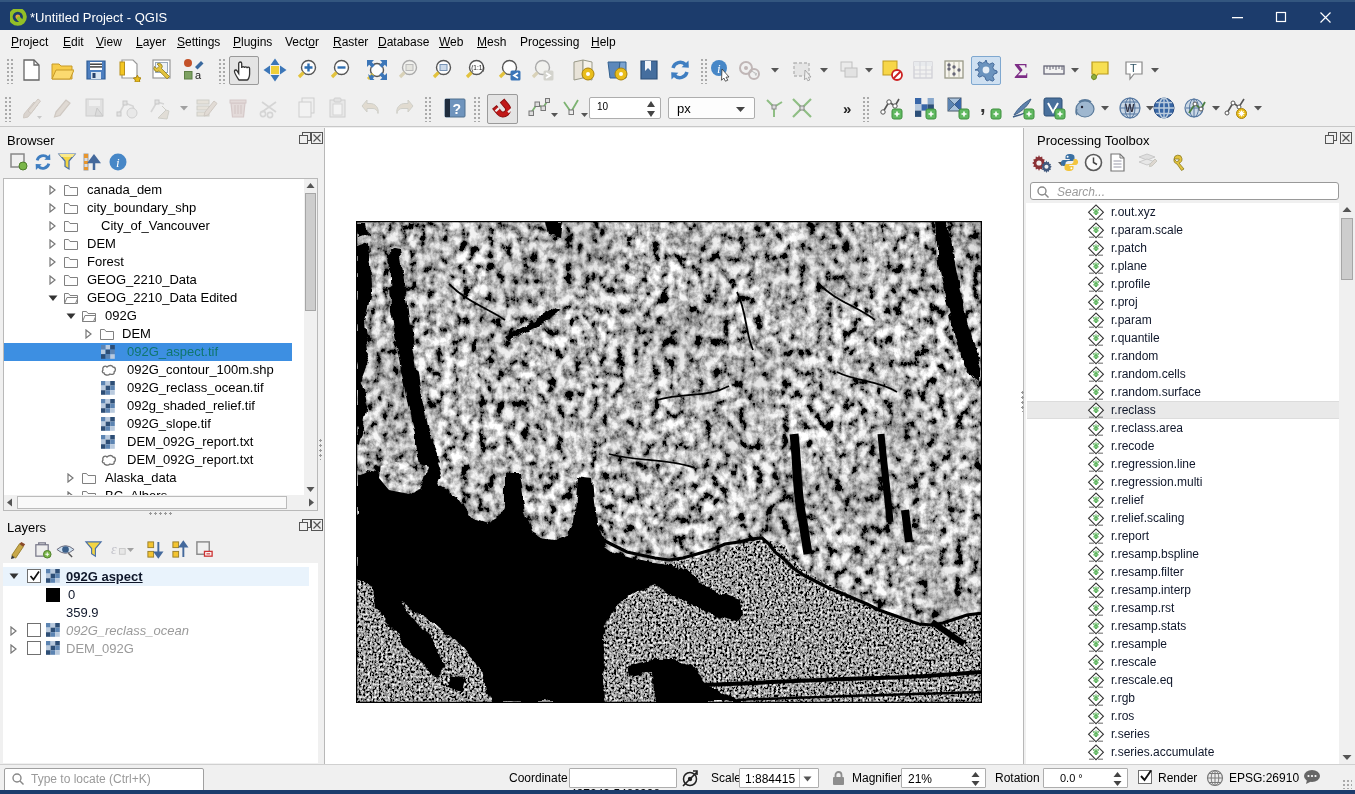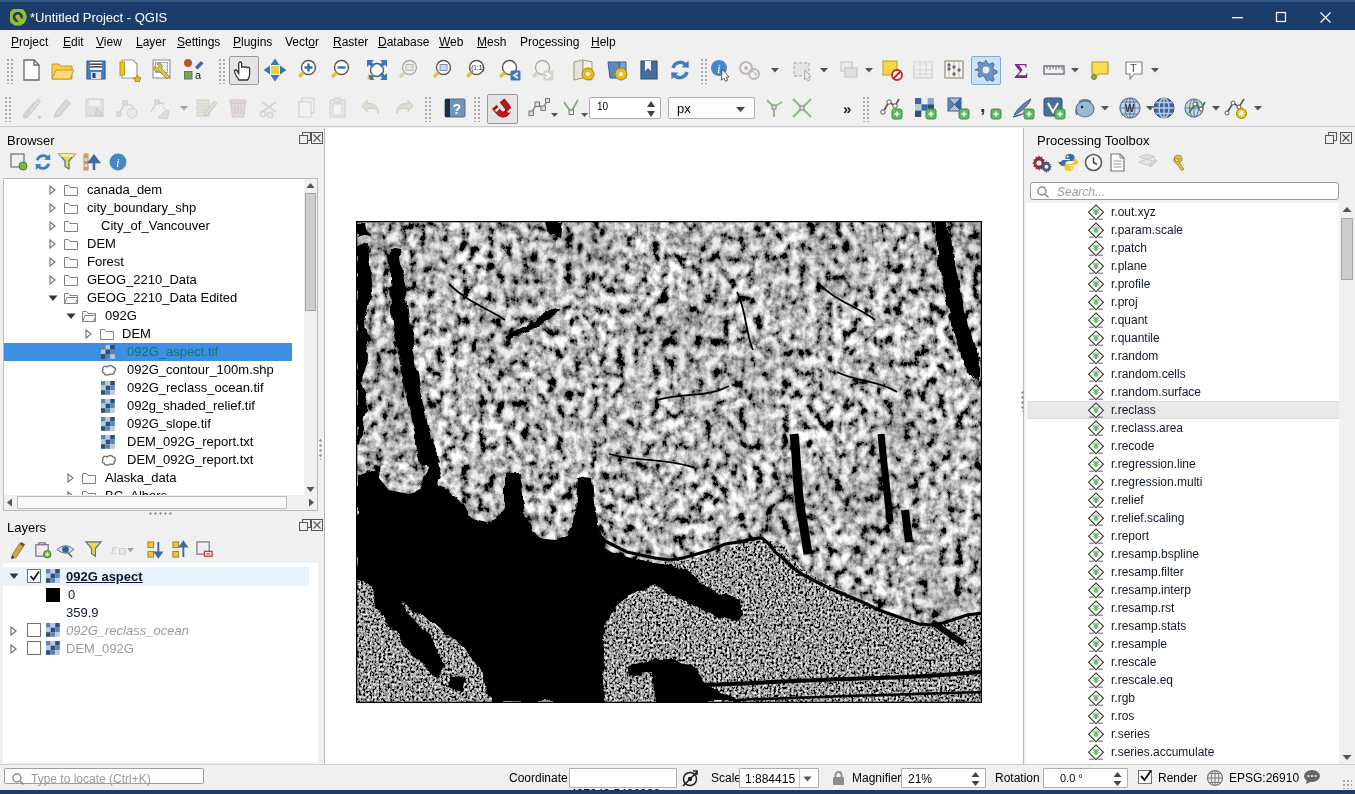--- a/index.html
+++ b/index.html
@@ -975,21 +975,21 @@
       <rect x="4" y="4" width="10.5" height="10.5" fill="#fff" stroke="#333" stroke-width="1.1" transform="rotate(45 9 9)"></rect>
       <path d="M9 5.2 v6.8 M9 9 C8.6 7.2 7.4 6.4 6.4 6.6 C6.6 8.2 8 9 9 9 M9 9 C9.4 7.2 10.6 6.4 11.6 6.6 C11.4 8.2 10 9 9 9 M9 11.4 C8.7 10 7.5 9.2 6.8 9.4 C7 10.8 8.2 11.5 9 11.5 M9 11.4 C9.3 10 10.5 9.2 11.2 9.4 C11 10.8 9.8 11.5 9 11.5" stroke="#49ab49" stroke-width="0.9" fill="none"></path>
       <path d="M2 16.2 h5 M11 16.2 h5" stroke="#999" stroke-width="1.4"></path>
     </svg>
     <div class="row" style="left:1111px;top:293px">r.proj</div>
     <svg class="abs" style="left:1087px;top:311px" width="18" height="18" viewBox="0 0 18 18">
       <rect x="4" y="4" width="10.5" height="10.5" fill="#fff" stroke="#333" stroke-width="1.1" transform="rotate(45 9 9)"></rect>
       <path d="M9 5.2 v6.8 M9 9 C8.6 7.2 7.4 6.4 6.4 6.6 C6.6 8.2 8 9 9 9 M9 9 C9.4 7.2 10.6 6.4 11.6 6.6 C11.4 8.2 10 9 9 9 M9 11.4 C8.7 10 7.5 9.2 6.8 9.4 C7 10.8 8.2 11.5 9 11.5 M9 11.4 C9.3 10 10.5 9.2 11.2 9.4 C11 10.8 9.8 11.5 9 11.5" stroke="#49ab49" stroke-width="0.9" fill="none"></path>
       <path d="M2 16.2 h5 M11 16.2 h5" stroke="#999" stroke-width="1.4"></path>
     </svg>
-    <div class="row" style="left:1111px;top:311px">r.quant</div>
+    <div class="row" style="left:1111px;top:311px">r.param</div>
     <svg class="abs" style="left:1087px;top:329px" width="18" height="18" viewBox="0 0 18 18">
       <rect x="4" y="4" width="10.5" height="10.5" fill="#fff" stroke="#333" stroke-width="1.1" transform="rotate(45 9 9)"></rect>
       <path d="M9 5.2 v6.8 M9 9 C8.6 7.2 7.4 6.4 6.4 6.6 C6.6 8.2 8 9 9 9 M9 9 C9.4 7.2 10.6 6.4 11.6 6.6 C11.4 8.2 10 9 9 9 M9 11.4 C8.7 10 7.5 9.2 6.8 9.4 C7 10.8 8.2 11.5 9 11.5 M9 11.4 C9.3 10 10.5 9.2 11.2 9.4 C11 10.8 9.8 11.5 9 11.5" stroke="#49ab49" stroke-width="0.9" fill="none"></path>
       <path d="M2 16.2 h5 M11 16.2 h5" stroke="#999" stroke-width="1.4"></path>
     </svg>
     <div class="row" style="left:1111px;top:329px">r.quantile</div>
     <svg class="abs" style="left:1087px;top:347px" width="18" height="18" viewBox="0 0 18 18">
       <rect x="4" y="4" width="10.5" height="10.5" fill="#fff" stroke="#333" stroke-width="1.1" transform="rotate(45 9 9)"></rect>
       <path d="M9 5.2 v6.8 M9 9 C8.6 7.2 7.4 6.4 6.4 6.6 C6.6 8.2 8 9 9 9 M9 9 C9.4 7.2 10.6 6.4 11.6 6.6 C11.4 8.2 10 9 9 9 M9 11.4 C8.7 10 7.5 9.2 6.8 9.4 C7 10.8 8.2 11.5 9 11.5 M9 11.4 C9.3 10 10.5 9.2 11.2 9.4 C11 10.8 9.8 11.5 9 11.5" stroke="#49ab49" stroke-width="0.9" fill="none"></path>
       <path d="M2 16.2 h5 M11 16.2 h5" stroke="#999" stroke-width="1.4"></path>
@@ -1135,21 +1135,21 @@
     <path d="M7 3 l4.5 5 h-9 z" fill="#555"></path>
   </svg>
 <svg class="abs" style="left:1340px;top:751px" width="14" height="12">
     <path d="M7 9 l4.5-5 h-9 z" fill="#555"></path>
   </svg>
 <div class="sbthumb" style="left:1341px;top:218px;width:12px;height:62px"></div>
 <div class="abs" style="left:318px;top:438px;width:5px;height:22px;background-image:radial-gradient(circle,#999 1px,transparent 1.1px);background-size:5px 5px"></div>
 <div class="abs" style="left:1020px;top:390px;width:5px;height:22px;background-image:radial-gradient(circle,#999 1px,transparent 1.1px);background-size:5px 5px"></div>
 
 <div id="statusbar">
- <div class="inputbox" style="left:4px;top:3px;width:200px;height:16px;border-radius:2px;border-color:#a0a0a0">
+ <div class="inputbox" style="left:4px;top:3px;width:200px;height:25px;border-radius:2px;border-color:#a0a0a0">
    <svg class="abs" style="left:6px;top:3px" width="14" height="14" viewBox="0 0 14 14">
         <circle cx="6" cy="6" r="4" fill="none" stroke="#888" stroke-width="1.4"></circle>
         <path d="M9 9 l3.5 3.5" stroke="#888" stroke-width="1.4"></path>
       </svg>
    <span style="position:absolute;left:26px;top:3px;color:#9a9a9a;font-size:12px">Type to locate (Ctrl+K)</span>
  </div>
  <span class="slabel" style="left:509px">Coordinate</span>
  <div class="inputbox" style="left:569px;top:3px;width:108px;height:20px">
       <span style="position:absolute;width:100%;text-align:left;top:18px;font-size:12px">437243,5486998</span>
     </div>

